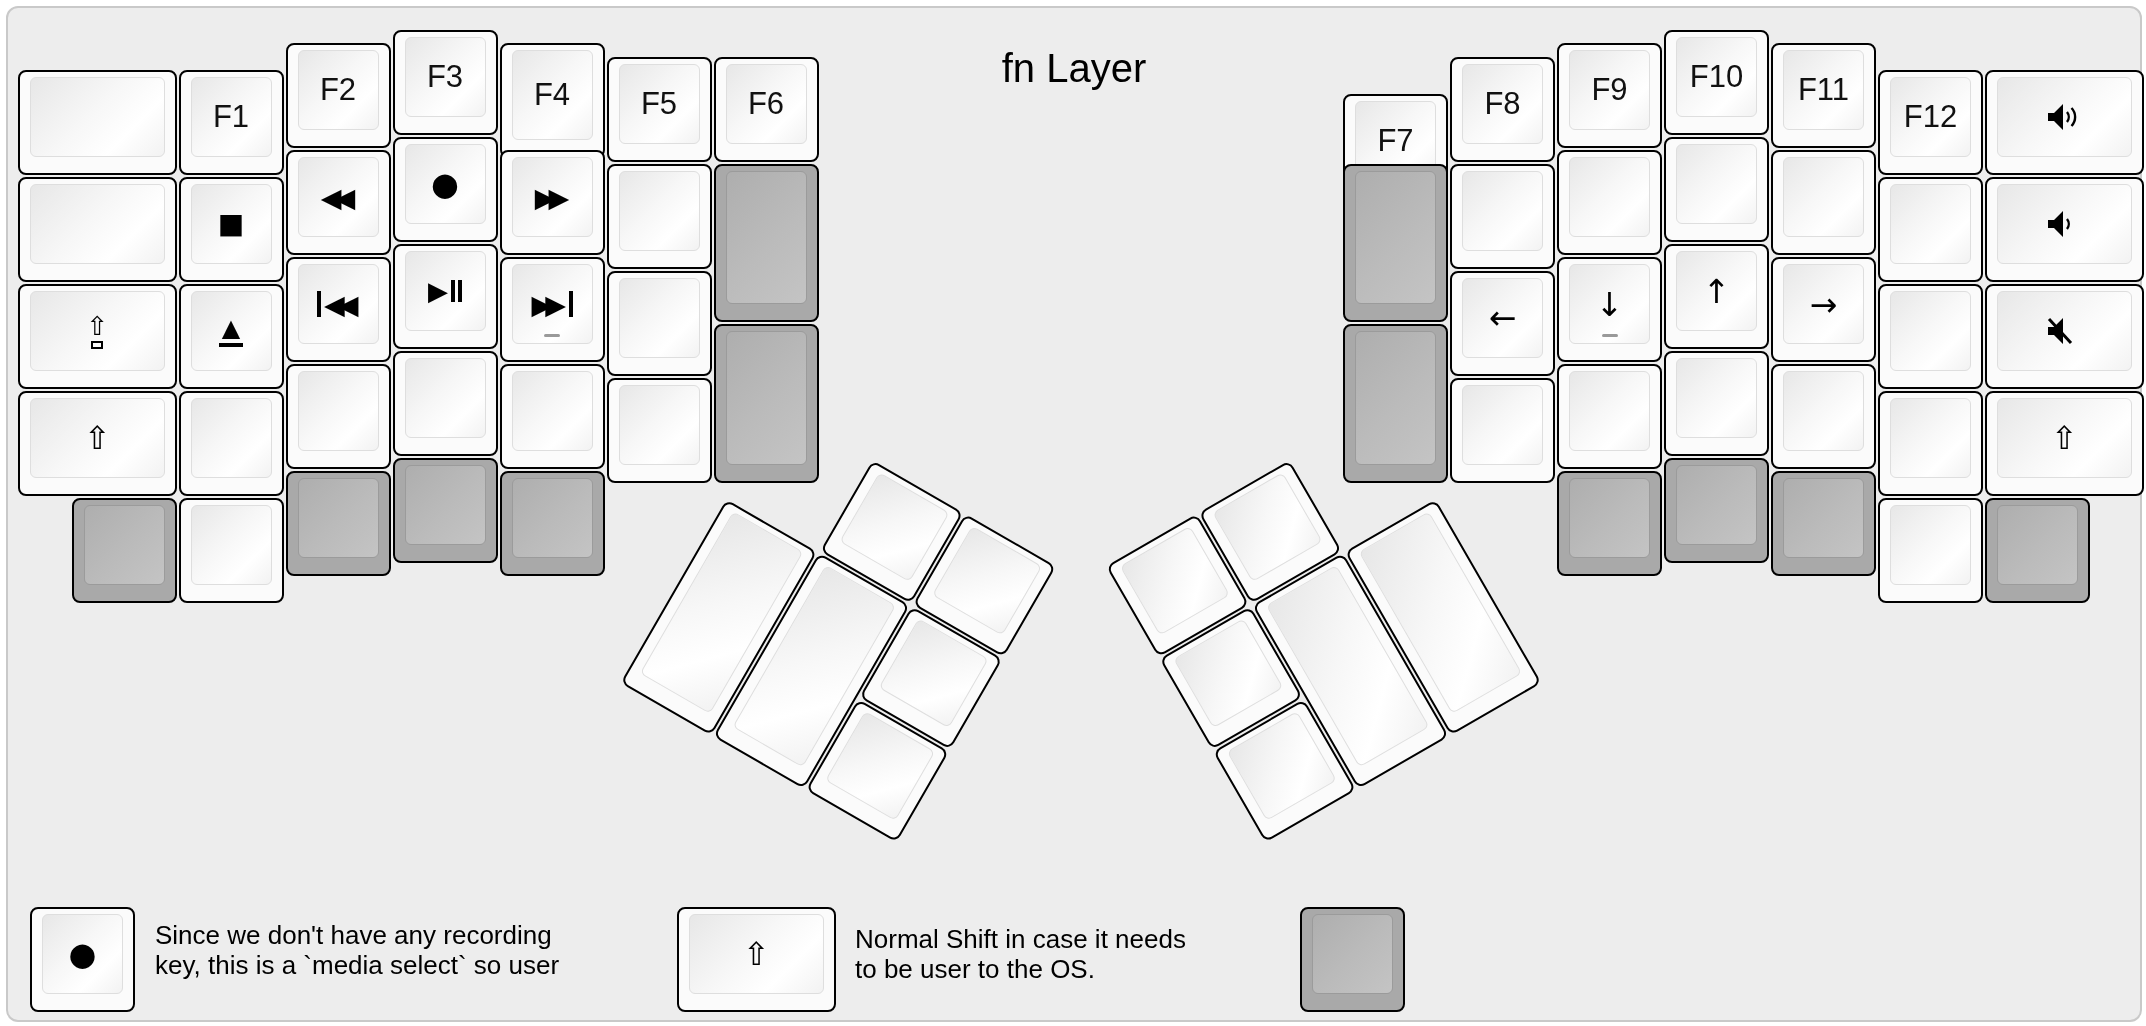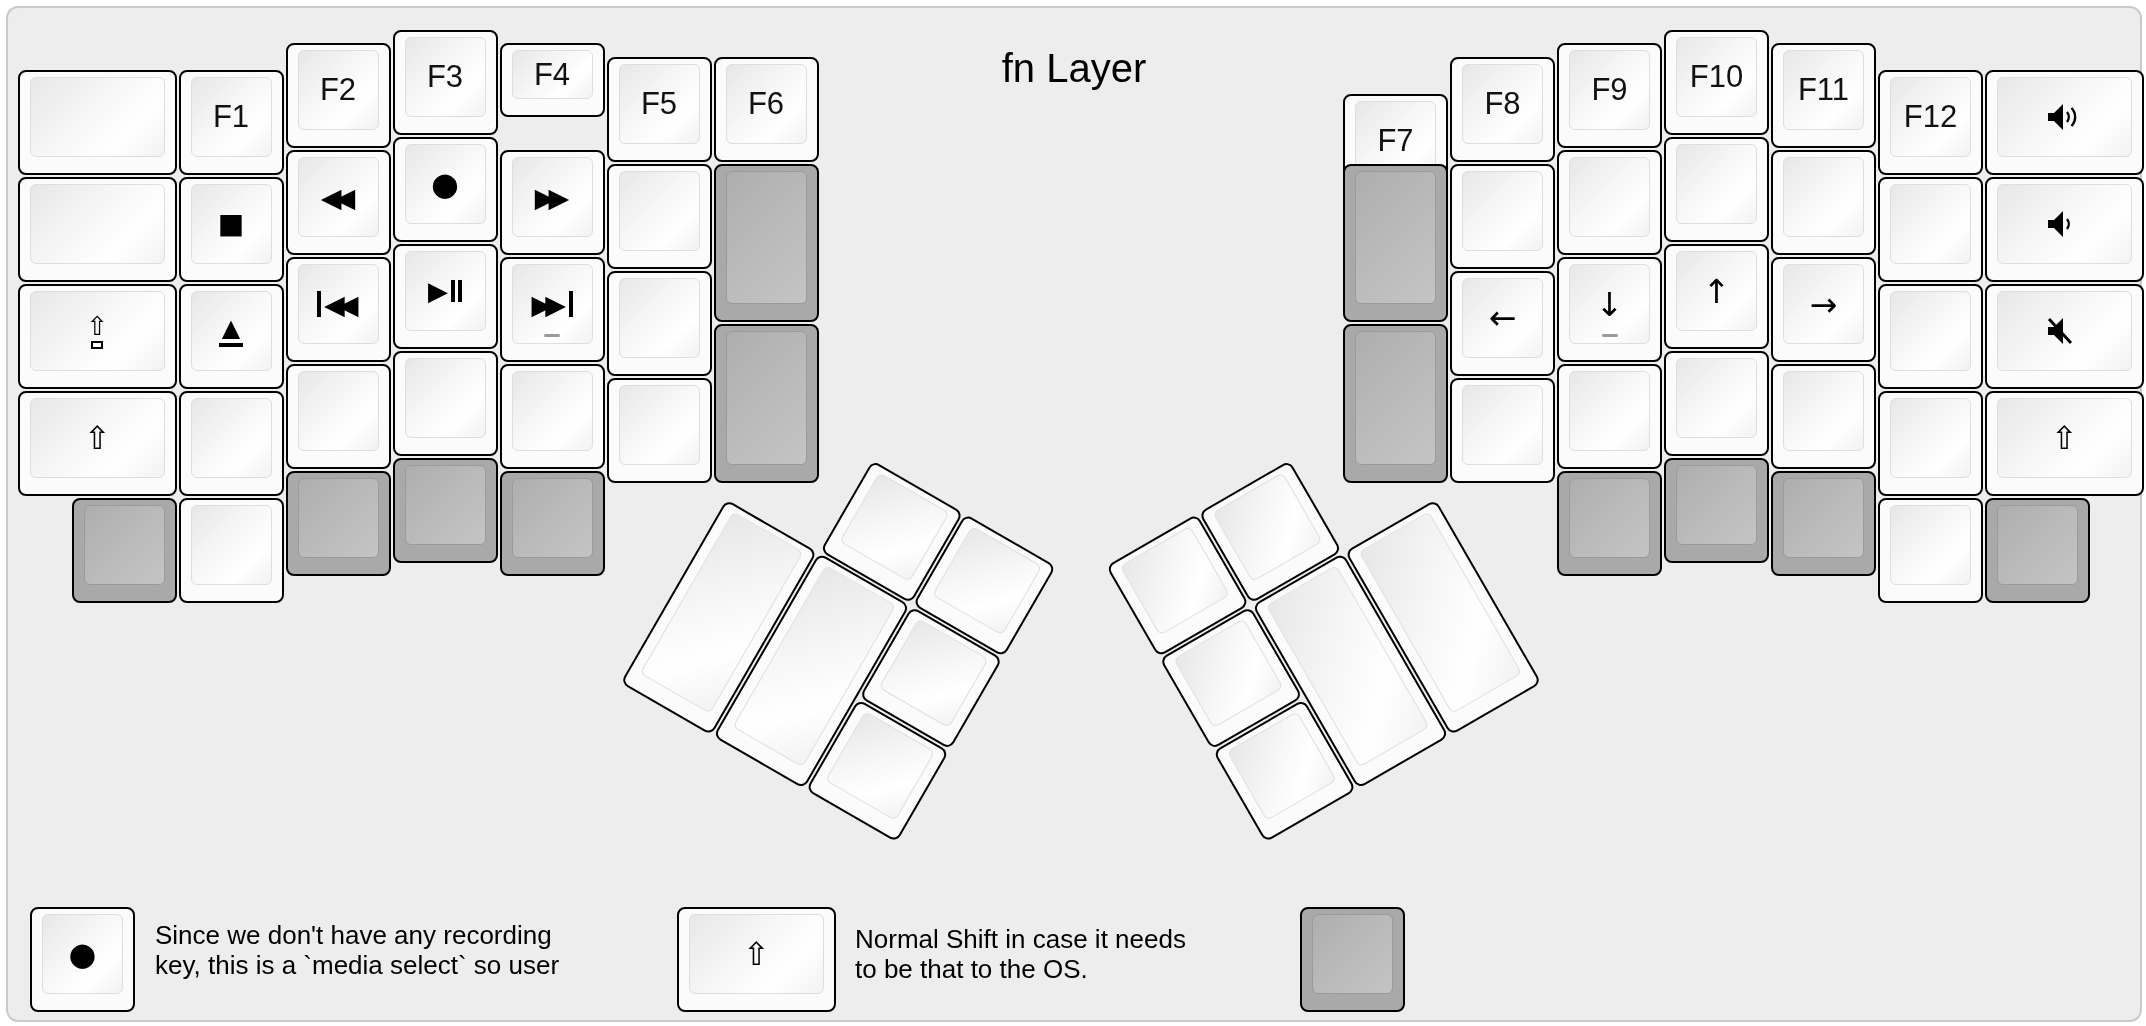--- a/index.html
+++ b/index.html
@@ -51,21 +51,21 @@
         <div class="key" style="left: 268.5px; top: 14.375px; width: 105px; height: 105px; text-align: right;">
           <div class="ktop">
             <span class="klabel">F2</span>
           </div>
         </div>
         <div class="key" style="left: 375.5px; top: 1px; width: 105px; height: 105px;">
           <div class="ktop">
             <span class="klabel">F3</span>
           </div>
         </div>
-        <div class="key" style="left: 482.5px; top: 14.375px; width: 105px; height: 74px;">
+        <div class="key" style="left: 482.5px; top: 14.375px; width: 105px; height: 115px;">
           <div class="ktop">
             <span class="klabel">F4</span>
           </div>
         </div>
         <div class="key" style="left: 589.5px; top: 27.75px; width: 105px; height: 105px;">
           <div class="ktop">
             <span class="klabel">F5</span>
           </div>
         </div>
         <div class="key" style="left: 696.5px; top: 27.75px; width: 105px; height: 105px;">
@@ -390,21 +390,21 @@
 
     <div class="legend-keyholder" id="lk1" style="left: 668px; top: 898px;">
         <div class="key" style="left: 1px; top: 1px; width: 158.5px; height: 105px;">
           <div class="ktop">
             <span class="sym" style="font-size: 32px;">⇧</span>
           </div>
         </div>
       </div>
     <div class="legend-text" style="left: 847px; top: 916px;">
       <div>Normal Shift in case it needs</div>
-      <div>to be that to the OS.</div>
+      <div>to be user to the OS.</div>
     </div>
 
     <div class="legend-keyholder" id="lk2" style="left: 1291px; top: 898px;">
         <div class="key gray" style="left: 1px; top: 1px; width: 105px; height: 105px;">
           <div class="ktop"></div>
         </div>
       </div>
   </div>
 </div>
 

